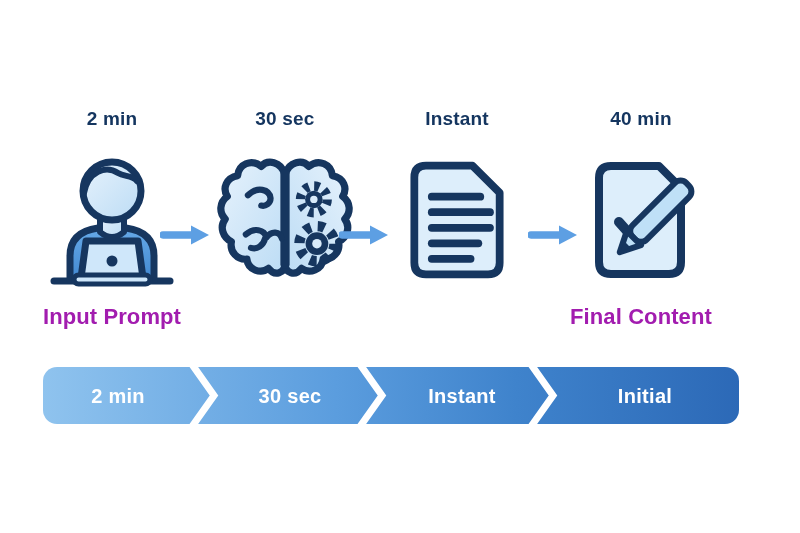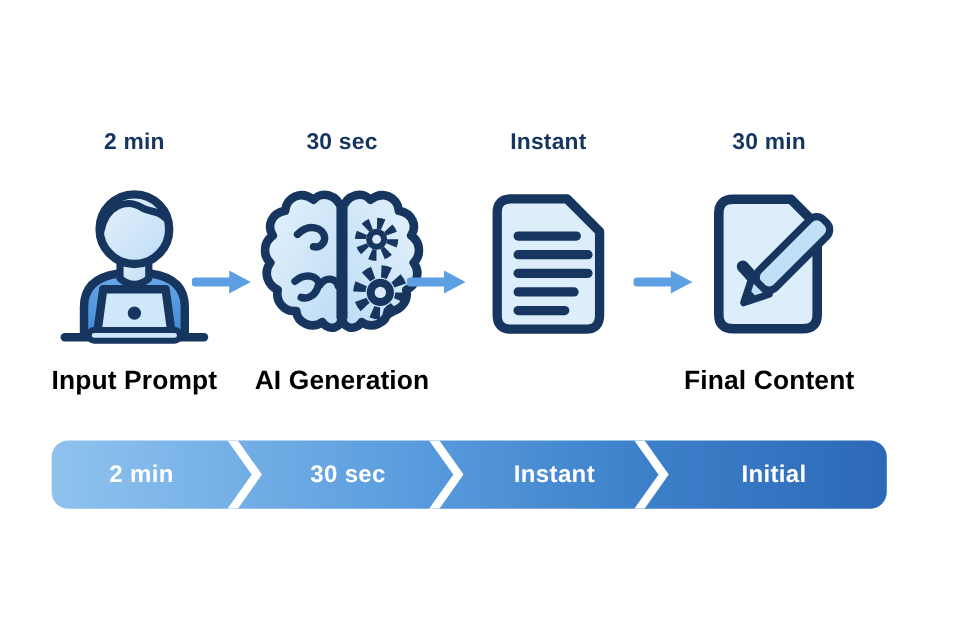--- a/index.html
+++ b/index.html
@@ -32,21 +32,21 @@
     margin-top: 12px;
     height: 152px;
     display: flex;
     align-items: center;
     justify-content: center;
   }
   .stage-label {
     margin-top: 8px;
     font-size: 22px;
     font-weight: 700;
-    color: #000000;
+    color: #a21caf;
     letter-spacing: 0.1px;
     white-space: nowrap;
   }
   .flow-arrow {
     position: absolute;
     top: 223px;
     width: 52px;
     height: 24px;
   }
   .timeline-bar {
@@ -129,39 +129,38 @@
           <circle cx="94" cy="50" r="8.5" fill="#16365f"></circle>
           <circle cx="94" cy="50" r="3.6" fill="#d9ebfa"></circle>
         </g>
         <g>
           <circle cx="97" cy="93" r="17" fill="none" stroke="#16365f" stroke-width="10" stroke-dasharray="6.7 6.7"></circle>
           <circle cx="97" cy="93" r="11" fill="#16365f"></circle>
           <circle cx="97" cy="93" r="4.6" fill="#d9ebfa"></circle>
         </g>
       </svg>
     </div>
-    <div class="stage-label">AI Generation</div>
   </div>
 
   <div class="stage" style="left:369px">
     <div class="time-label">Instant</div>
     <div class="icon-wrap">
       <svg width="128" height="142" viewBox="0 0 132 140">
         <path d="M34,14 H82 L110,42 V114 Q110,126 98,126 H34 Q22,126 22,114 V26 Q22,14 34,14 Z" fill="#ddeefb" stroke="#16365f" stroke-width="8" stroke-linejoin="round"></path>
         <line x1="40" y1="46" x2="90" y2="46" stroke="#16365f" stroke-width="8" stroke-linecap="round"></line>
         <line x1="40" y1="62" x2="100" y2="62" stroke="#16365f" stroke-width="8" stroke-linecap="round"></line>
         <line x1="40" y1="78" x2="100" y2="78" stroke="#16365f" stroke-width="8" stroke-linecap="round"></line>
         <line x1="40" y1="94" x2="88" y2="94" stroke="#16365f" stroke-width="8" stroke-linecap="round"></line>
         <line x1="40" y1="110" x2="80" y2="110" stroke="#16365f" stroke-width="8" stroke-linecap="round"></line>
       </svg>
     </div>
   </div>
 
   <div class="stage" style="left:553px">
-    <div class="time-label">30 min</div>
+    <div class="time-label">40 min</div>
     <div class="icon-wrap">
       <svg width="132" height="146" viewBox="0 0 132 140">
         <path d="M36,16 H84 L106,38 V112 Q106,124 94,124 H36 Q24,124 24,112 V28 Q24,16 36,16 Z" fill="#ddeefb" stroke="#16365f" stroke-width="8" stroke-linejoin="round"></path>
         <path d="M44,72 L60,90 L92,50" fill="none" stroke="#16365f" stroke-width="10" stroke-linecap="round" stroke-linejoin="round"></path>
         <g transform="rotate(45 78 69)">
           <rect x="68" y="20" width="20" height="76" rx="8" fill="#bfe0f7" stroke="#16365f" stroke-width="6"></rect>
           <path d="M68,96 L88,96 L78,116 Z" fill="#bfe0f7" stroke="#16365f" stroke-width="6" stroke-linejoin="round"></path>
           <path d="M73.5,105 L82.5,105 L78,115 Z" fill="#16365f"></path>
         </g>
       </svg>

